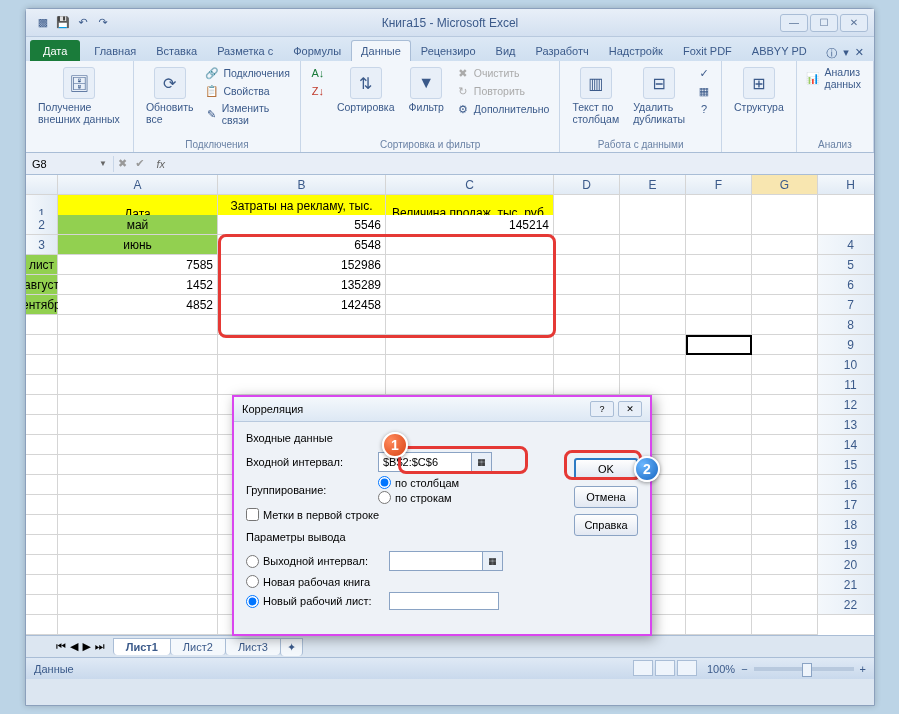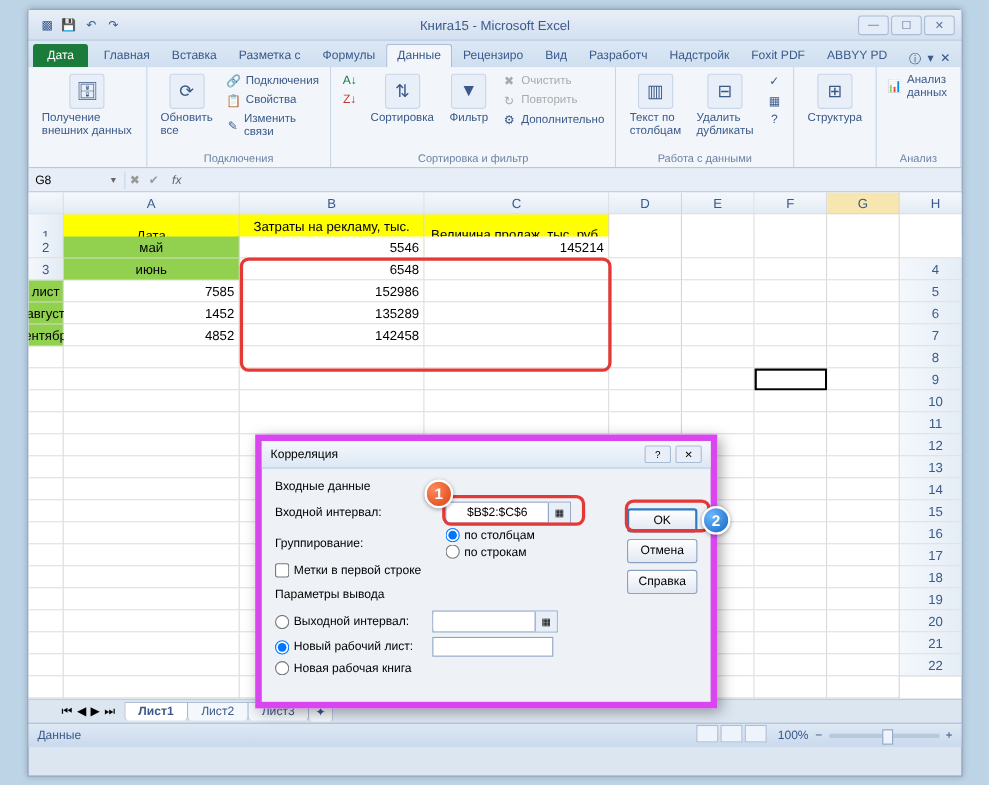--- a/index.html
+++ b/index.html
@@ -41,31 +41,31 @@
 .hdr.selcol { background:#f8e6b0; }
 .rowh { background:linear-gradient(90deg,#f4f8fc,#e2ebf5); justify-content:center; color:#3b5a8a; border-color:#b8c9de; }
 .cell { background:#fff; }
 .th-yellow { background:#ffff00; color:#000; justify-content:center; text-align:center; font-size:11px; }
 .th-green { background:#92d050; color:#000; justify-content:center; }
 .num { justify-content:flex-end; }
 .selcell { border:2px solid #000 !important; }
 
 .redframe { position:absolute; border:3px solid #e53935; border-radius:8px; pointer-events:none; }
 
-.dlg { position:absolute; top:386px; left:206px; width:420px; background:#eef2f7; border:6px solid #d946ef; box-shadow:3px 3px 12px rgba(0,0,0,.35); font-size:11px; }
+.dlg { position:absolute; top:386px; left:206px; width:420px; background:#eef2f7; border:2px solid #d946ef; box-shadow:3px 3px 12px rgba(0,0,0,.35); font-size:11px; }
 .dlg-title { background:linear-gradient(#f4f8fc,#dde8f4); padding:4px 8px; display:flex; align-items:center; border-bottom:1px solid #b8c9de; }
 .dlg-title span:first-child { flex:1; }
 .dlg-title .dbtn { width:24px; height:16px; border:1px solid #a9bdd6; background:#e8eff8; margin-left:4px; display:inline-flex; align-items:center; justify-content:center; font-size:9px; border-radius:2px; }
 .dlg-body { padding:10px 12px 14px; position:relative; }
 .fs { margin-bottom:10px; }
 .fs legend { font-size:11px; padding-bottom:4px; }
-.frow { display:flex; align-items:center; gap:25px; margin:4px 0; }
+.frow { display:flex; align-items:center; gap:2px; margin:4px 0; }
 .frow label { width:130px; }
 .intbox { display:flex; align-items:center; border:1px solid #8aa3c4; background:#fff; height:20px; }
-.intbox input { border:none; width:92px; padding:1px 4px; font-size:11px;text-align:center; }
+.intbox input { border:none; width:92px; padding:1px 4px; font-size:11px; }
 .intbox .pick { width:20px; height:18px; border-left:1px solid #8aa3c4; background:#e8eff8; display:flex; align-items:center; justify-content:center; font-size:9px; }
 .radio,.chk { display:flex; align-items:center; gap:4px; }
 .dlg-btns { position:absolute; top:36px; right:12px; display:flex; flex-direction:column; gap:6px;align-items:center; }
 .dlg-btns button { width:64px; height:22px; font-size:11px; background:linear-gradient(#fefefe,#e2e8f2); border:1px solid #8aa3c4; border-radius:3px; cursor:pointer; }
 
 .callout { position:absolute; width:26px; height:26px; border-radius:50%; color:#fff; font-weight:bold; font-size:14px; display:flex; align-items:center; justify-content:center; border:2px solid #fff; box-shadow:0 1px 4px rgba(0,0,0,.4); }
 .c1 { background:radial-gradient(circle at 30% 30%,#ff8a5c,#d84315); }
 .c2 { background:radial-gradient(circle at 30% 30%,#6bb7ff,#1565c0); }
 
 .tabs { height:22px; background:#dce6f1; border-top:1px solid #a9bdd6; display:flex; align-items:center; padding-left:30px; font-size:11px; gap:0; }
@@ -491,27 +491,27 @@
         <legend>Параметры вывода</legend>
         <div class="frow radio">
             <input type="radio" style="">
             <span style="width:122px">Выходной интервал:</span>
             <div class="intbox">
               <input style="">
               <span class="pick">▦</span>
             </div>
           </div>
         <div class="frow radio">
+            <input type="radio" style="">
+            <span>Новая рабочая книга</span>
+          </div>
+        <div class="frow radio">
             <input type="radio" checked="" style="">
             <span style="width:122px">Новый рабочий лист:</span>
             <input style="border: 1px solid rgb(138, 163, 196); height: 18px; width: 110px;">
-          </div>
-        <div class="frow radio">
-            <input type="radio" style="">
-            <span>Новая рабочая книга</span>
           </div>
       </div>
       <div class="dlg-btns">
         <button style="border:2px solid #2e7bc4">OK</button>
         <button>Отмена</button>
         <button>Справка</button>
       </div>
       <div class="redframe" style="top:24px;left:164px;width:130px;height:28px"></div>
       <div class="redframe" style="top:28px;left:330px;width:78px;height:30px"></div>
       <div class="callout c1" style="top:10px;left:148px">1</div>

